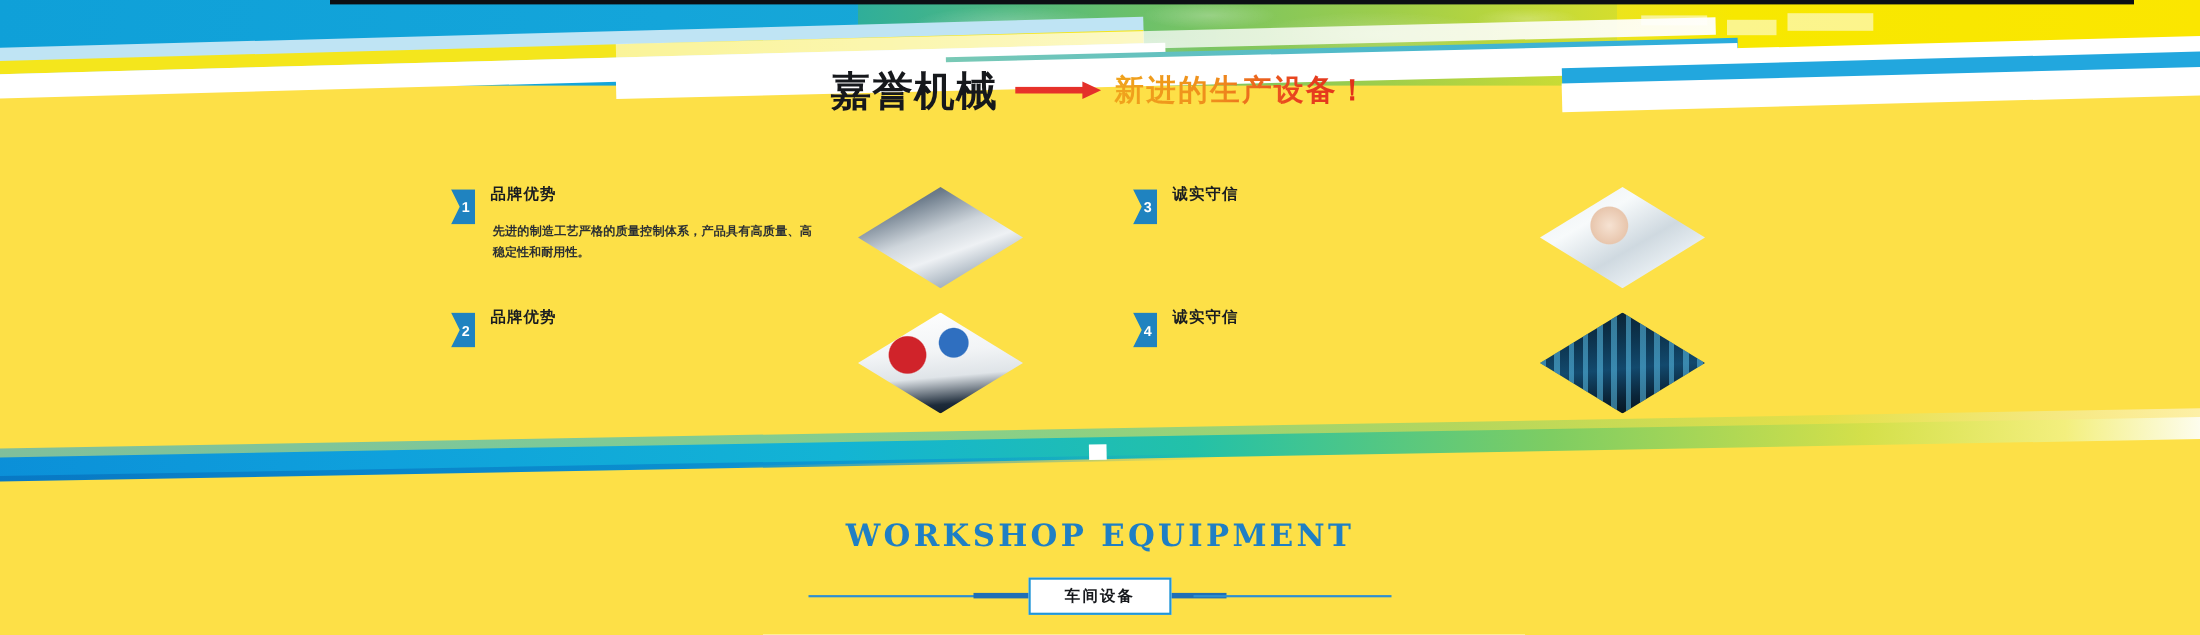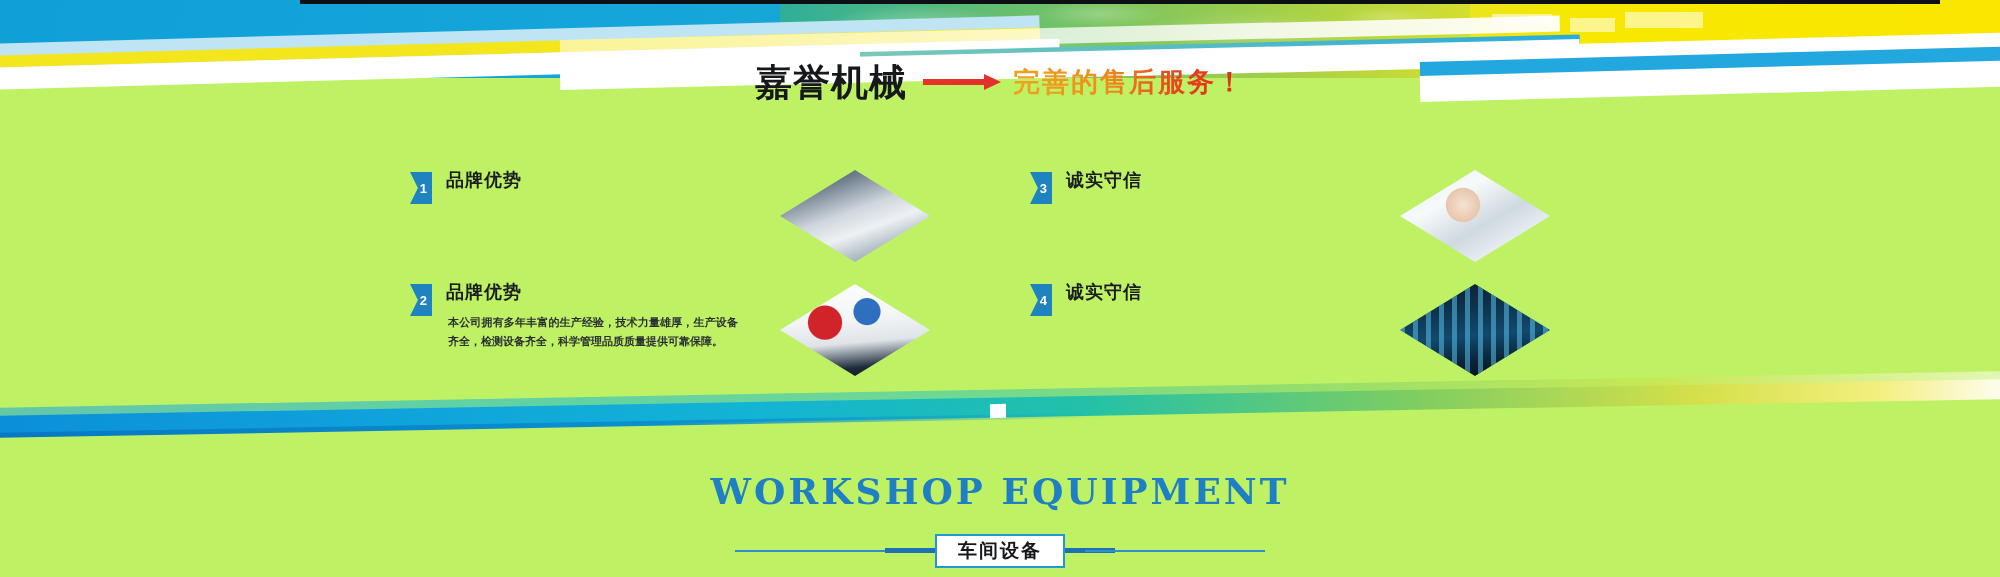--- a/index.html
+++ b/index.html
@@ -2,21 +2,21 @@
 <html><head>
 <meta charset="utf-8">
 <style>
   * { box-sizing: border-box; margin: 0; padding: 0; }
   html, body {
     width: 2000px; height: 577px;
     background: #ffffff;
     font-family: "DejaVu Sans", "Liberation Sans", sans-serif;
     overflow: hidden;
   }
-  #page { position: relative; width: 2000px; height: 577px; background:#bef264; overflow:hidden; }
+  #page { position: relative; width: 2000px; height: 577px; background:#fde047; overflow:hidden; }
 
   
   .banner {
     position: absolute; left:0; top:0; width:2000px; height:78px;
     overflow:hidden;
   }
   .banner-blue {
     position:absolute; left:0; top:0; width:1000px; height:78px;
     background: linear-gradient(100deg,#0fa0d8 0%, #14a5da 60%, #1aa9d2 100%);
     clip-path: polygon(0 0, 100% 0, 100% 100%, 0 100%);
@@ -148,21 +148,21 @@
     background:#1f83c0;
     clip-path: polygon(0 0, 100% 0, 100% 100%, 0 100%, 36% 50%);
     color:#fff; font-size:13px; font-weight:700;
     display:flex; align-items:center; justify-content:flex-end;
     padding-right:5px; line-height:1;
     font-family:"Liberation Sans", sans-serif;
   }
   .f-head {
     position:absolute; left:36px; top:0;
     font-family:"DejaVu Serif","Liberation Serif",serif;
-    font-weight:700; font-size:18px; color:#1a1d21; letter-spacing:1px;
+    font-weight:700; font-size:14px; color:#1a1d21; letter-spacing:1px;
     line-height:1.3;
   }
   .f-body {
     position:absolute; left:38px; top:34px; width:290px;
     font-size:11px; line-height:1.72; color:#2b2f33; font-weight:700;
     text-align:justify;
     font-family:"DejaVu Sans","Liberation Sans",sans-serif;
   }
   .dia-wrap { position:absolute; width:150px; height:92px; }
   .dia-inner {
@@ -211,41 +211,41 @@
   .band-notch {
     position:absolute; left:990px; top:404px; width:16px; height:14px;
     background:#ffffff; transform: rotate(-1.05deg);
   }
 
   
   .footer { position:absolute; left:0; top:470px; width:2000px; }
   .foot-en {
     text-align:center;
     font-family:"DejaVu Serif","Liberation Serif",serif;
-    font-weight:700; font-size:36px; letter-spacing:3px; color:#1f7fc4;
+    font-weight:700; font-size:28px; letter-spacing:3px; color:#1f7fc4;
   }
   .foot-rule { position:relative; width:2000px; height:46px; margin-top:16px; }
   .foot-rule .thin-l, .foot-rule .thin-r {
     position:absolute; top:22px; height:2px; background:#2e8fd0;
   }
   .foot-rule .thin-l { left:735px; width:180px; }
   .foot-rule .thin-r { left:1085px; width:180px; }
   .foot-rule .thick-l, .foot-rule .thick-r {
     position:absolute; top:20px; height:5px; background:#1f6fb5;
   }
   .foot-rule .thick-l { left:885px; width:60px; }
   .foot-rule .thick-r { left:1055px; width:60px; }
   .foot-box {
     position:absolute; left:50%; transform:translateX(-50%); top:6px;
     width:130px; height:34px; border:2px solid #2196d8; background:#fff;
     display:flex; align-items:center; justify-content:center;
   }
   .foot-cn {
     font-family:"DejaVu Serif","Liberation Serif",serif;
-    font-weight:700; font-size:19px; color:#16181c; letter-spacing:2px;
+    font-weight:700; font-size:14px; color:#16181c; letter-spacing:2px;
   }
 </style>
 </head>
 <body>
 
 <div id="page">
 
   <div class="banner">
     <div class="banner-blue">
       <div class="map2"></div>
@@ -272,37 +272,37 @@
   <div class="stripe-white-r"></div>
   <div class="stripe-blue-r"></div>
   <div class="stripe-white-r2"></div>
 
   <div class="title-row">
     <span class="title-cn">嘉誉机械</span>
     <span class="arrow">
       <span class="bar"></span>
         <span class="head"></span>
     </span>
-    <span class="title-sub">完善的售后服务！</span>
+    <span class="title-sub">新进的生产设备！</span>
   </div>
 
   <div class="features">
 
     <div class="col left">
       <div class="feature row1">
         <div class="badge">1</div>
         <div class="f-head">品牌优势</div>
+        <div class="f-body">先进的制造工艺严格的质量控制体系，产品具有高质量、高稳定性和耐用性。</div>
         <div class="dia-wrap" style="left:370px;top:2px;">
           <div class="dia-inner dia1"></div>
         </div>
       </div>
       <div class="feature row2">
         <div class="badge">2</div>
         <div class="f-head">品牌优势</div>
-        <div class="f-body">本公司拥有多年丰富的生产经验，技术力量雄厚，生产设备齐全，检测设备齐全，科学管理品质质量提供可靠保障。</div>
         <div class="dia-wrap" style="left:370px;top:4px;">
           <div class="dia-inner dia2"></div>
         </div>
       </div>
     </div>
 
     <div class="col right">
       <div class="feature row1">
         <div class="badge">3</div>
         <div class="f-head">诚实守信</div>

